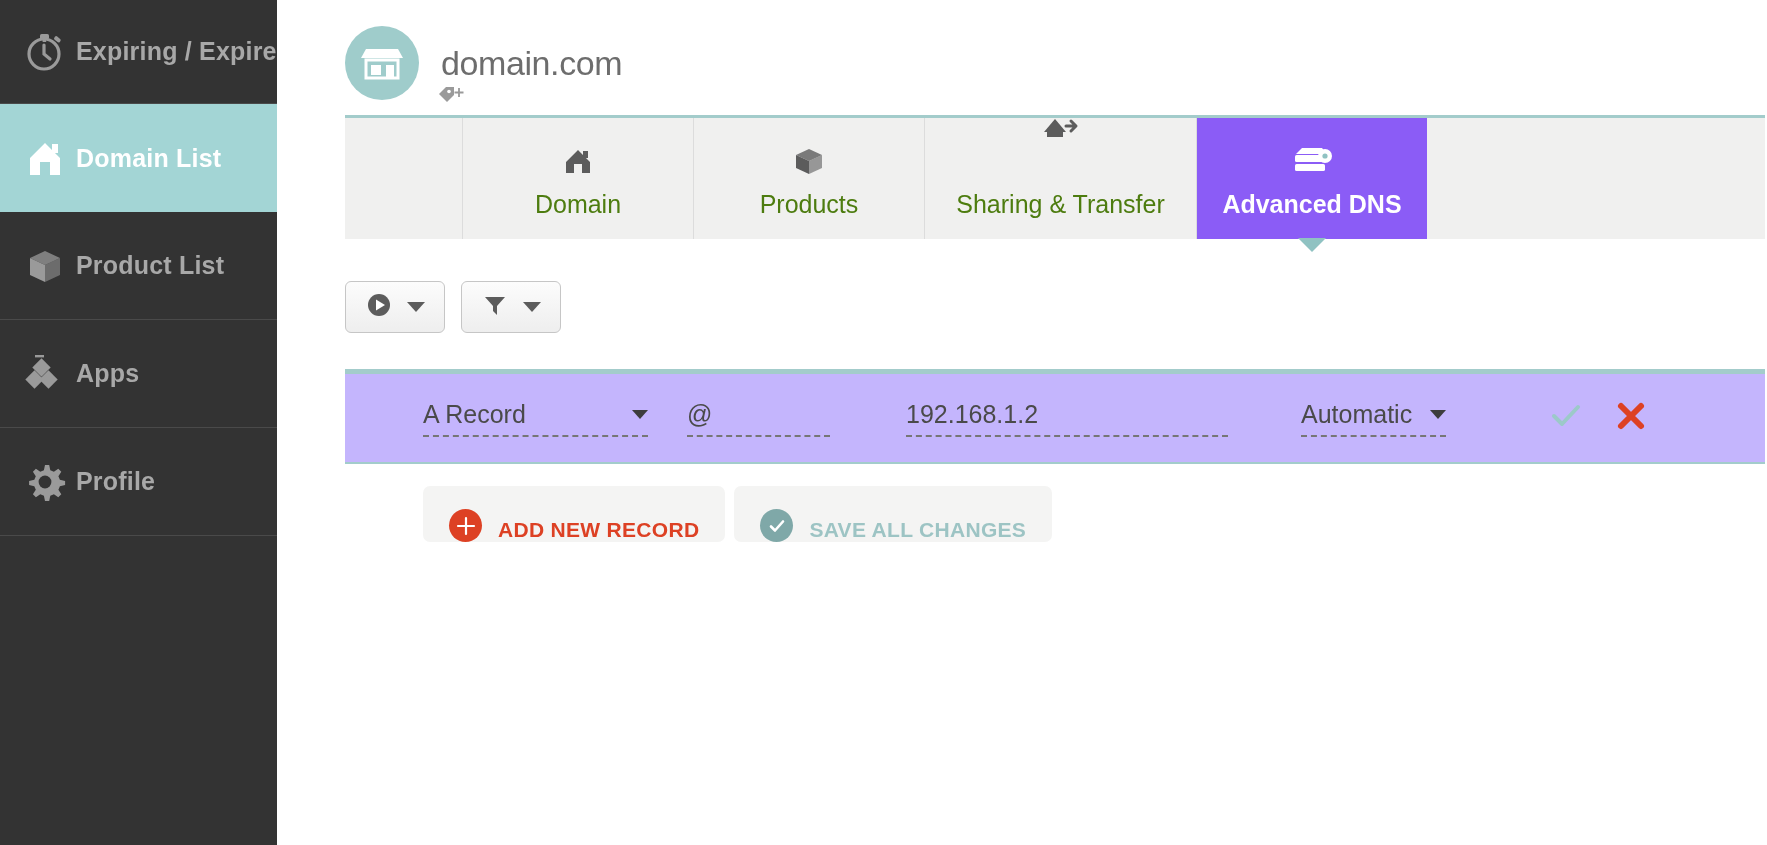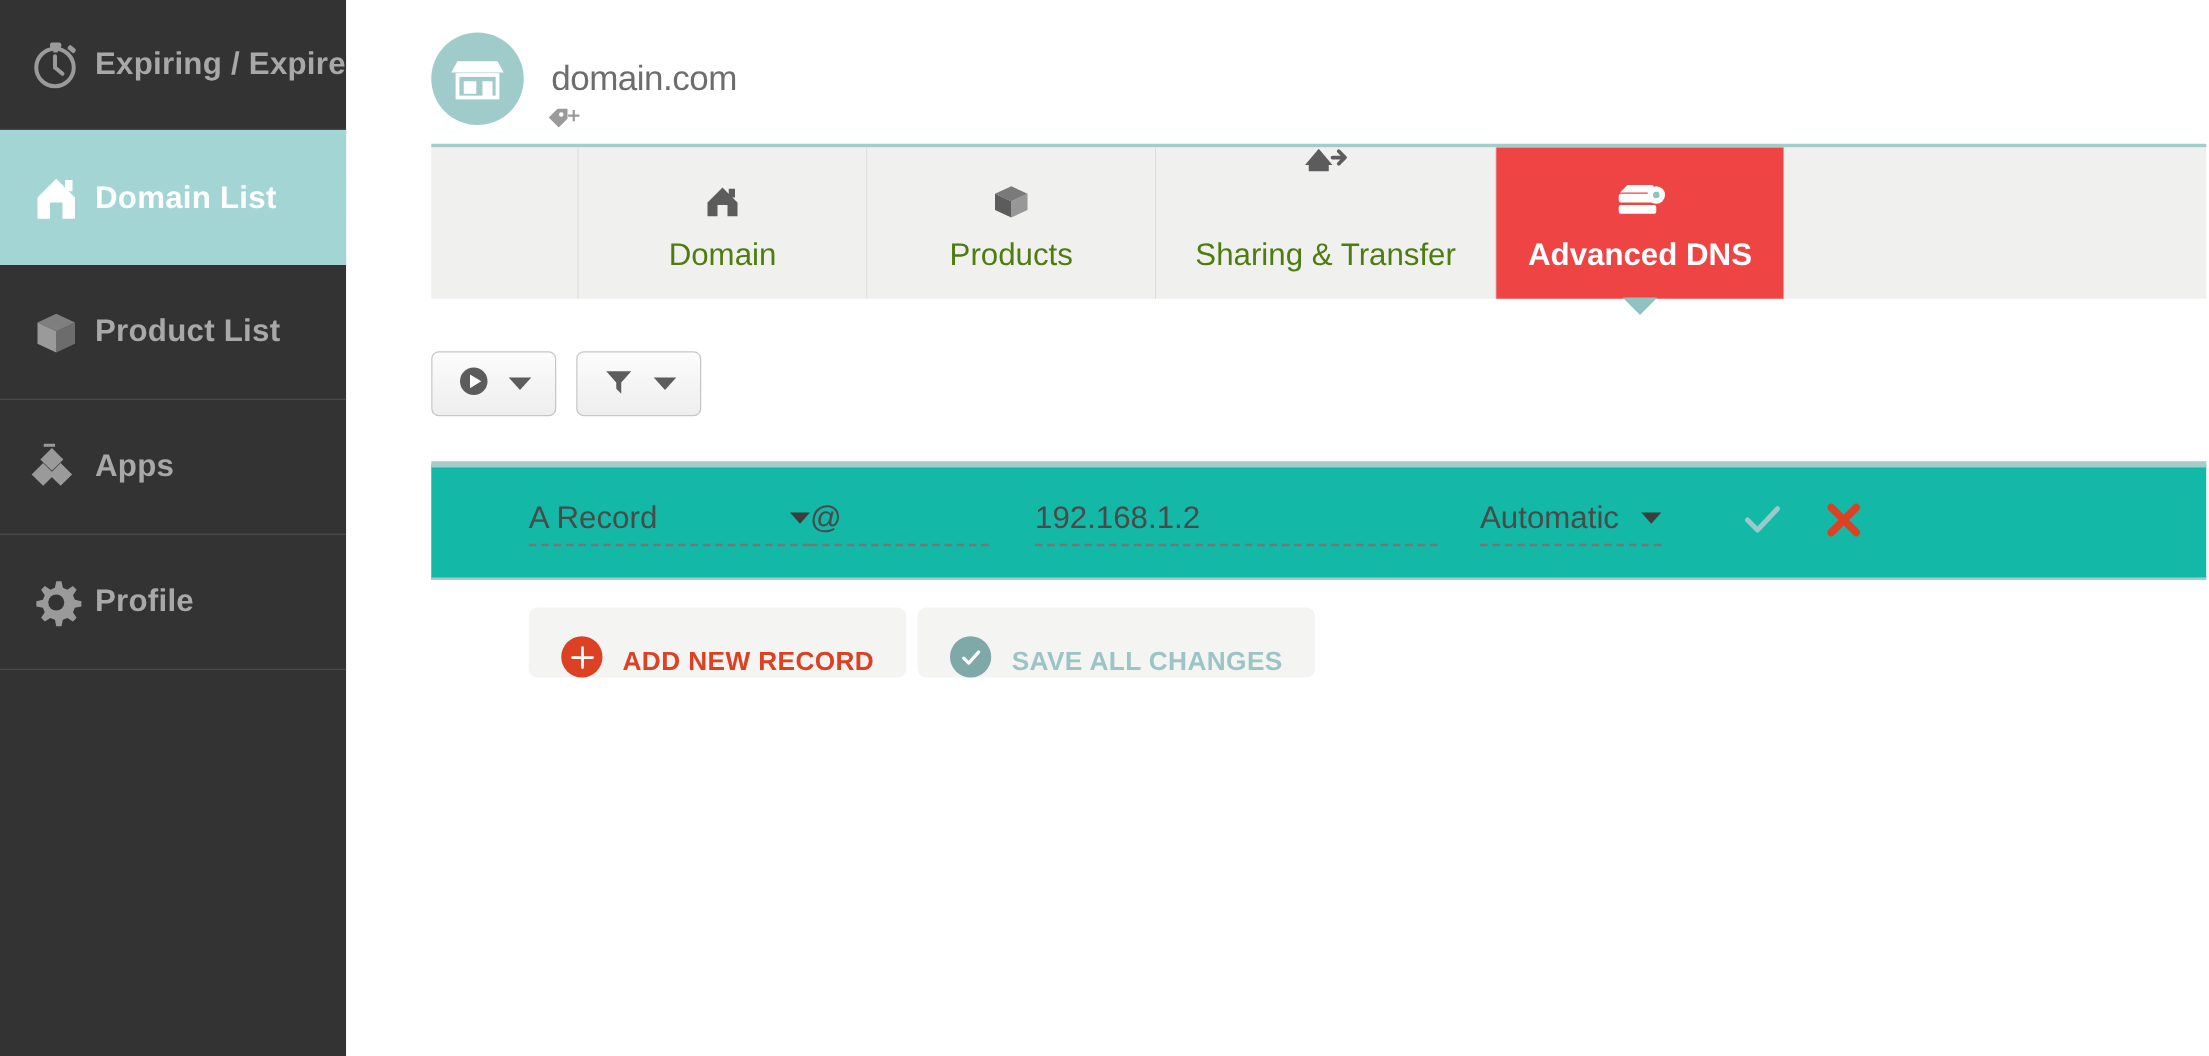--- a/index.html
+++ b/index.html
@@ -80,21 +80,21 @@
   }
   .domain-avatar {
     width: 74px; height: 74px;
     border-radius: 50%;
     background: #9fcccb;
     display: flex; align-items: center; justify-content: center;
     flex: 0 0 74px;
   }
   .domain-name {
     margin-left: 22px;
-    font-size: 28px;
+    font-size: 34px;
     color: #6d6d6d;
     font-weight: 400;
     letter-spacing: -0.4px;
   }
   .tag-row {
     height: 30px;
     padding-left: 92px;
     display: flex;
     align-items: center;
   }
@@ -115,21 +115,21 @@
     align-items: center;
     justify-content: flex-end;
     padding-bottom: 20px;
     cursor: pointer;
     position: relative;
   }
   .tab.spacer { width: 118px; }
   .tab.t-domain { width: 231px; }
   .tab.t-products { width: 231px; }
   .tab.t-sharing { width: 272px; gap: 36px; }
-  .tab.t-dns { width: 230px; background: #ef4444; border-right: none; }
+  .tab.t-dns { width: 230px; background: #8b5cf6; border-right: none; }
   .tab.tail { width: 338px; background: #f0f0ef; border-right: none; }
   .tab .tab-ico { height: 42px; display: flex; align-items: center; justify-content: center; }
   .tab .tab-label {
     font-size: 25px;
     color: #4d7c0f;
     font-weight: 400;
     white-space: nowrap;
     margin-top: 8px;
   }
   .tab.t-dns .tab-label { color: #ffffff; font-weight: 600; }
@@ -227,23 +227,24 @@
   .col-type  { width: 303px; padding-left: 78px; }
   .col-host  { width: 180px; }
   .col-value { width: 356px; }
   .col-ttl   { width: 185px; }
   .col-act   { flex: 1 1 auto; }
 
   .trow {
     height: 92px;
     display: flex;
     align-items: center;
-    background: #14b8a6;
+    background: #c4b5fd;
     border-top: 2px solid #a3cccb;
     border-bottom: 2px solid #a3cccb;
+    gap: 39px;
   }
   .cell { display: flex; align-items: center; }
   .field {
     font-size: 25px;
     color: #4a4a4a;
     border-bottom: 2px dashed #767676;
     padding-bottom: 6px;
     display: flex;
     align-items: flex-end;
     justify-content: space-between;

